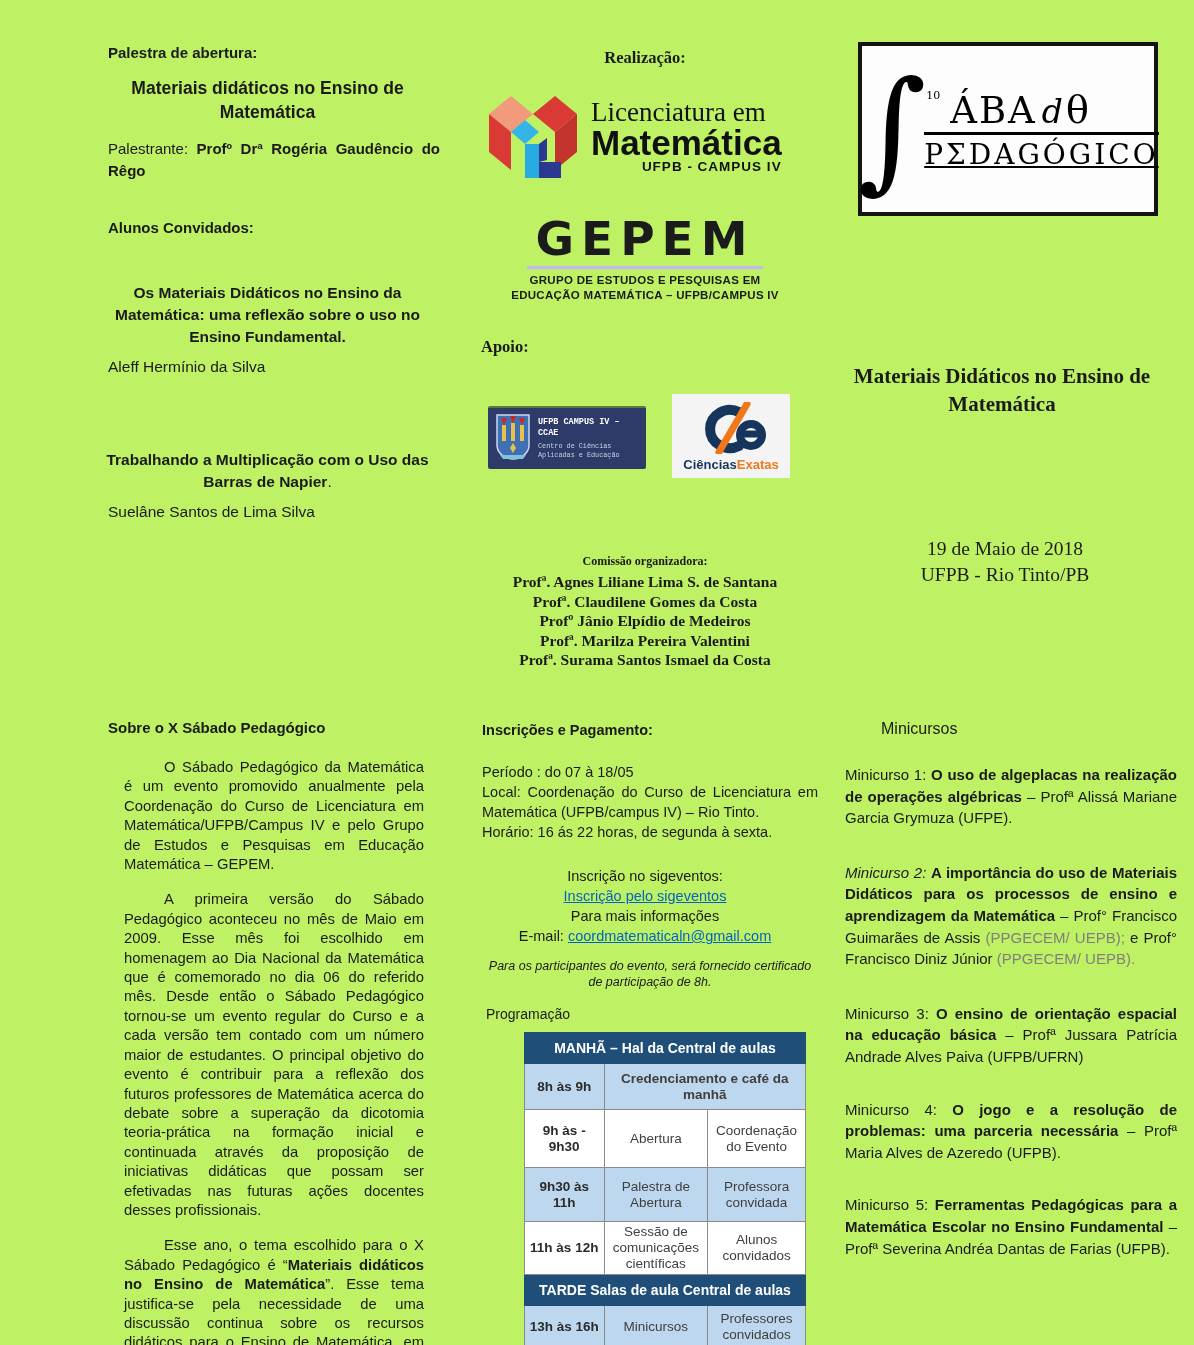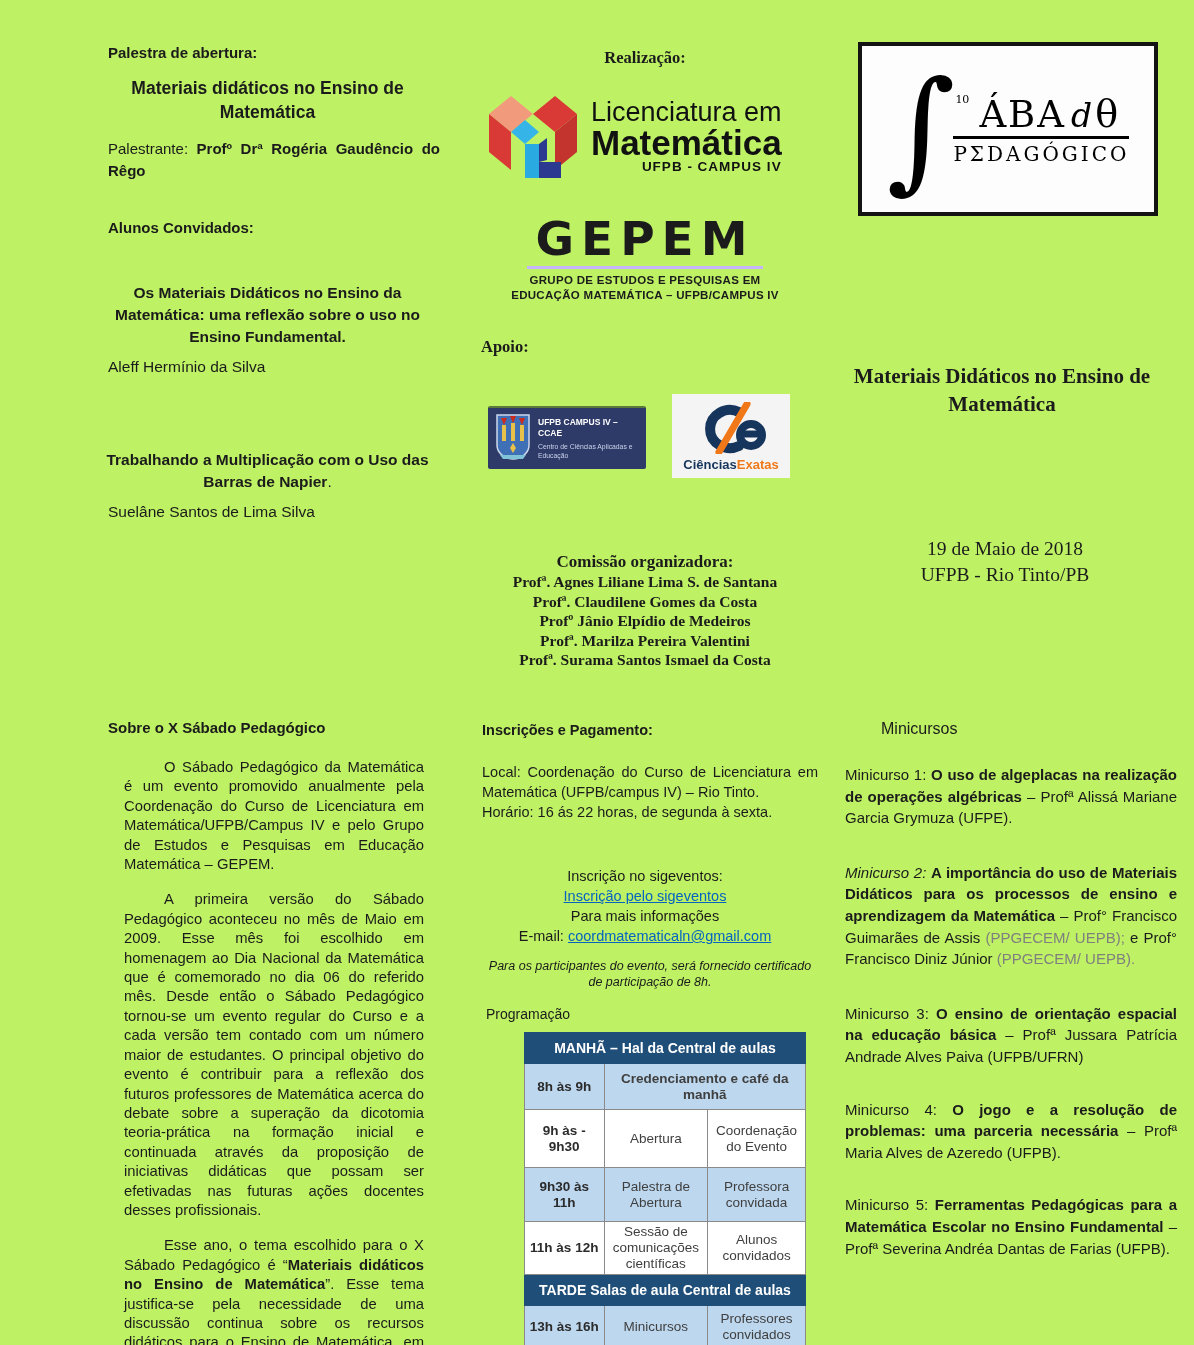--- a/index.html
+++ b/index.html
@@ -19,34 +19,34 @@
   
   .h-sans{font-size:15px;font-weight:bold;}
   .lt-title{font-size:17.5px;font-weight:bold;line-height:24px;}
   .lt-talk{font-size:15.5px;font-weight:bold;line-height:22px;}
   .body-txt{font-size:14.8px;line-height:19.4px;}
   .para{margin:16px;text-indent:40px;}
 
   
   .serif-h{font-family:"Liberation Serif","DejaVu Serif",serif;font-weight:bold;font-size:16.5px;}
   .mat-logo{display:flex;align-items:center;gap:10px;}
-  .mat-l1{font-size:27px;line-height:27px;color:#111;}
+  .mat-l1{font-size:27px;line-height:27px;color:#111;font-family:Liberation Serif, serif;}
   .mat-l2{font-size:35px;line-height:33px;font-weight:bold;color:#111;}
   .mat-l3{font-size:13.5px;font-weight:bold;color:#111;text-align:right;letter-spacing:1px;}
   .gepem-word{font-family:"DejaVu Sans",sans-serif;font-weight:bold;font-size:47px;letter-spacing:7px;
               line-height:50px;display:inline-block;border-bottom:3px solid #c4b5fd;padding:0 8px 2px 8px;}
   .gepem-cap{font-size:11.5px;font-weight:bold;line-height:15px;letter-spacing:.3px;}
   .ccae{width:158px;height:63px;background:#2e3b69;border-top:2px solid #5a7a3a;border-radius:2px;
         display:flex;align-items:center;padding:2px 6px;box-sizing:border-box;gap:6px;}
   .ccae-t1{font-size:8.5px;font-weight:bold;color:#ffffff;line-height:11px;}
   .ccae-t2{font-size:6.8px;color:#c9d2ea;line-height:9px;}
   .ce-box{width:118px;height:84px;background:#f4f4f4;display:flex;flex-direction:column;align-items:center;justify-content:center;}
   .ce-cap{font-size:13px;font-weight:bold;line-height:13px;}
   .ce-blue{color:#16355c;} .ce-orange{color:#f07818;}
-  .comissao-h{font-family:"Liberation Serif","DejaVu Serif",serif;font-weight:bold;font-size:17px;line-height:21px;}
+  .comissao-h{font-family:"Liberation Serif","DejaVu Serif",serif;font-weight:bold;font-size:12px;line-height:21px;}
   .comissao-n{font-family:"Liberation Serif","DejaVu Serif",serif;font-weight:bold;font-size:15.5px;line-height:19.5px;}
   .insc-h{font-size:14.5px;font-weight:bold;}
   .insc-txt{font-size:14.5px;line-height:20px;}
   .link{color:#0563c1;text-decoration:underline;cursor:pointer;}
   .note-it{font-style:italic;font-size:12.5px;line-height:16px;}
   .prog-lbl{font-size:14px;}
 
   table.sched{border-collapse:collapse;width:282px;font-size:13.5px;color:#3f3f3f;}
   table.sched td{border:1px solid #8a8a8a;text-align:center;vertical-align:middle;padding:2px 3px;line-height:16px;}
   table.sched tr.hdr td{background:#1f4e79;color:#ffffff;font-weight:bold;font-size:14px;height:26px;border-color:#1f4e79;}
@@ -59,21 +59,21 @@
   .sabado-box{width:292px;height:166px;border:4px solid #141414;background:#fdfdfd;
               display:flex;align-items:center;justify-content:center;}
   .sabado-inner{display:flex;align-items:center;font-family:"DejaVu Serif",serif;color:#000;}
   .integral{font-size:132px;line-height:110px;font-weight:normal;}
   .sab-col{display:flex;flex-direction:column;margin-left:-2px;}
   .sab-top{display:flex;align-items:baseline;border-bottom:3px solid #000;padding:0 4px 0 2px;}
   .sab-sup{font-size:11px;transform:translateY(-24px);margin-right:10px;}
   .sab-aba{font-size:37px;letter-spacing:2px;}
   .sab-d{font-size:33px;font-style:italic;margin-left:5px;}
   .sab-theta{font-size:38px;margin-left:3px;}
-  .sab-bottom{font-size:20px;letter-spacing:3px;padding-top:3px;text-align:center;}
+  .sab-bottom{font-size:28px;letter-spacing:3px;padding-top:3px;text-align:center;text-decoration:underline;}
   .rt-title{font-family:"Liberation Serif","DejaVu Serif",serif;font-weight:bold;font-size:21px;line-height:28px;}
   .rt-date{font-family:"Liberation Serif","DejaVu Serif",serif;font-size:19.5px;line-height:26px;}
   .mini-h{font-size:16px;}
   .mini-p{font-size:15px;line-height:21.6px;margin:0 0 31px 0;}
 </style>
 </head>
 <body>
 
 <div class="page">
 
@@ -138,21 +138,21 @@
         <rect x="8" y="14" width="4" height="16" fill="#e8c14a"></rect>
         <rect x="17" y="12" width="4" height="18" fill="#e8c14a"></rect>
         <rect x="26" y="14" width="4" height="16" fill="#e8c14a"></rect>
         <polygon points="10,14 7,7 13,7" fill="#cc2a1e"></polygon>
         <polygon points="19,12 16,5 22,5" fill="#cc2a1e"></polygon>
         <polygon points="28,14 25,7 31,7" fill="#cc2a1e"></polygon>
         <path d="M19 32 l3 5 -3 5 -3 -5 Z" fill="#e8c14a"></path>
         <path d="M6 44 h26 l-3 4 h-20 Z" fill="#7fc3d8"></path>
       </svg>
     </span>
-    <span style="display:flex;flex-direction:column;gap:3px;">
+    <span style="display:flex;flex-direction:column;gap:3px;font-family:Liberation Mono, monospace;">
       <span class="ccae-t1">UFPB CAMPUS IV – CCAE</span>
       <span class="ccae-t2">Centro de Ciências Aplicadas e Educação</span>
     </span>
   </div>
 
   <div class="abs ce-box" style="left:672px;top:394px;">
     <span>
       <svg width="84" height="52" viewBox="0 0 84 52">
         <path d="M50 10 A20 19 0 1 0 50 44" fill="none" stroke="#16355C" stroke-width="10" stroke-linecap="round"></path>
         <circle cx="62" cy="33" r="11" fill="none" stroke="#16355C" stroke-width="8"></circle>
@@ -172,20 +172,21 @@
         <div class="comissao-n">Profª. Claudilene Gomes da Costa</div>
         <div class="comissao-n">Profº Jânio Elpídio de Medeiros</div>
         <div class="comissao-n">Profª. Marilza Pereira Valentini</div>
         <div class="comissao-n">Profª. Surama Santos Ismael da Costa</div>
       </div>
   </div>
 
   <div class="abs insc-h" style="left:482px;top:722px;width:336px;">Inscrições e Pagamento:</div>
 
   <div class="abs insc-txt jst" style="left:482px;top:762px;width:336px;">
+    <div>Período : do 07 à 18/05</div>
     <div>Local: Coordenação do Curso de Licenciatura em Matemática (UFPB/campus IV) – Rio Tinto.</div>
     <div>Horário: 16 ás 22 horas, de segunda à sexta.</div>
   </div>
 
   <div class="abs ctr insc-txt" style="left:470px;top:866px;width:350px;">
     <div>Inscrição no sigeventos:</div>
     <div><a class="link">Inscrição pelo sigeventos</a></div>
     <div>Para mais informações</div>
     <div>
       <span>E-mail: </span><a class="link">coordmatematicaln@gmail.com</a>

